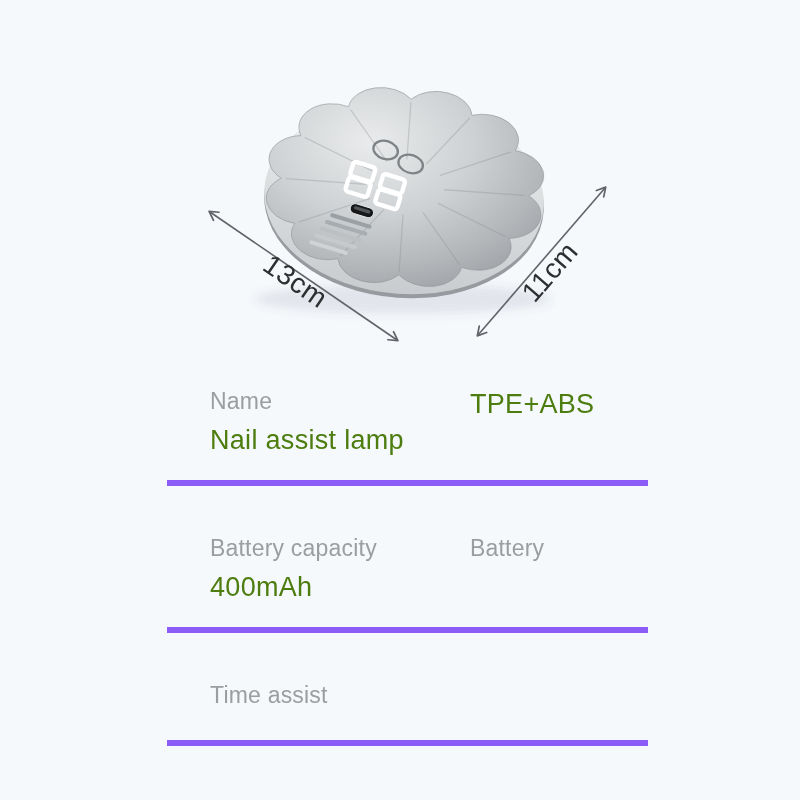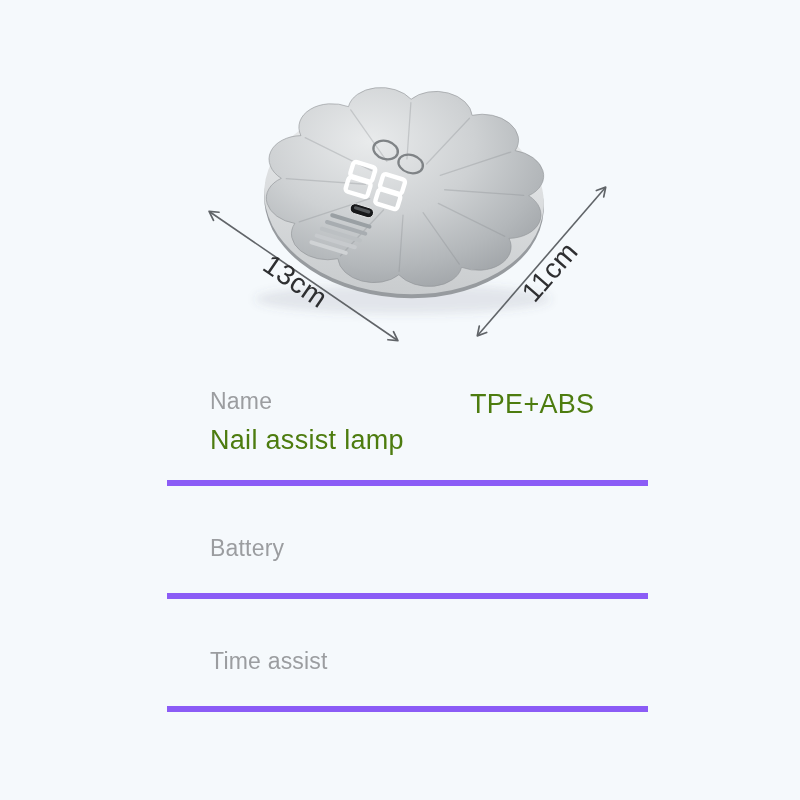--- a/index.html
+++ b/index.html
@@ -160,20 +160,24 @@
       <div class="spec-label">Name</div>
       <div class="spec-value">Nail assist lamp</div>
     </div>
     <div class="spec-cell">
       <div class="spec-value">TPE+ABS</div>
     </div>
   </div>
 
   <div class="spec-row">
     <div class="spec-cell">
+      <div class="spec-label">Battery capacity</div>
+      <div class="spec-value">400mAh</div>
+    </div>
+    <div class="spec-cell">
       <div class="spec-label">Battery</div>
     </div>
   </div>
 
   <div class="spec-row">
     <div class="spec-cell">
       <div class="spec-label">Time assist</div>
     </div>
   </div>
 </section>

